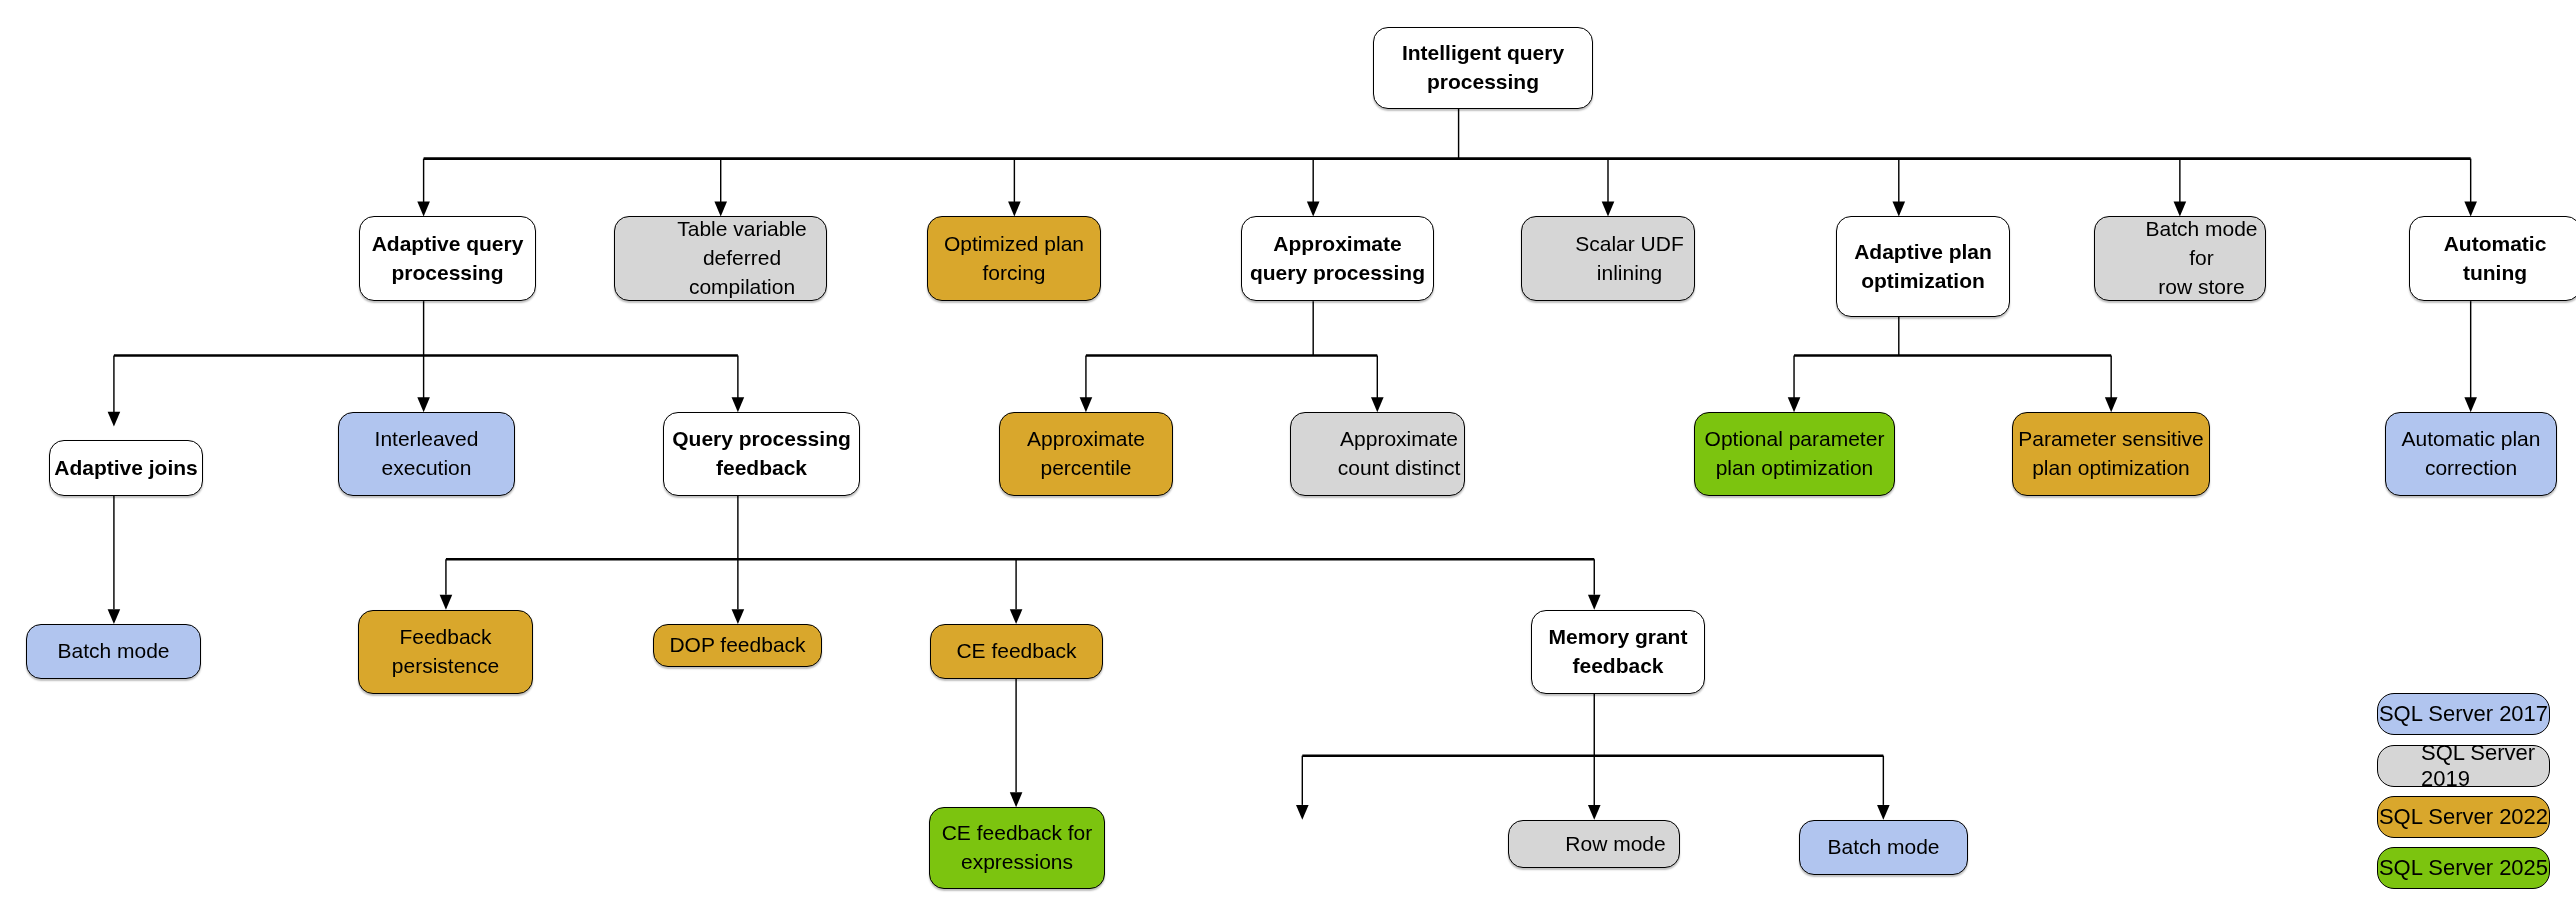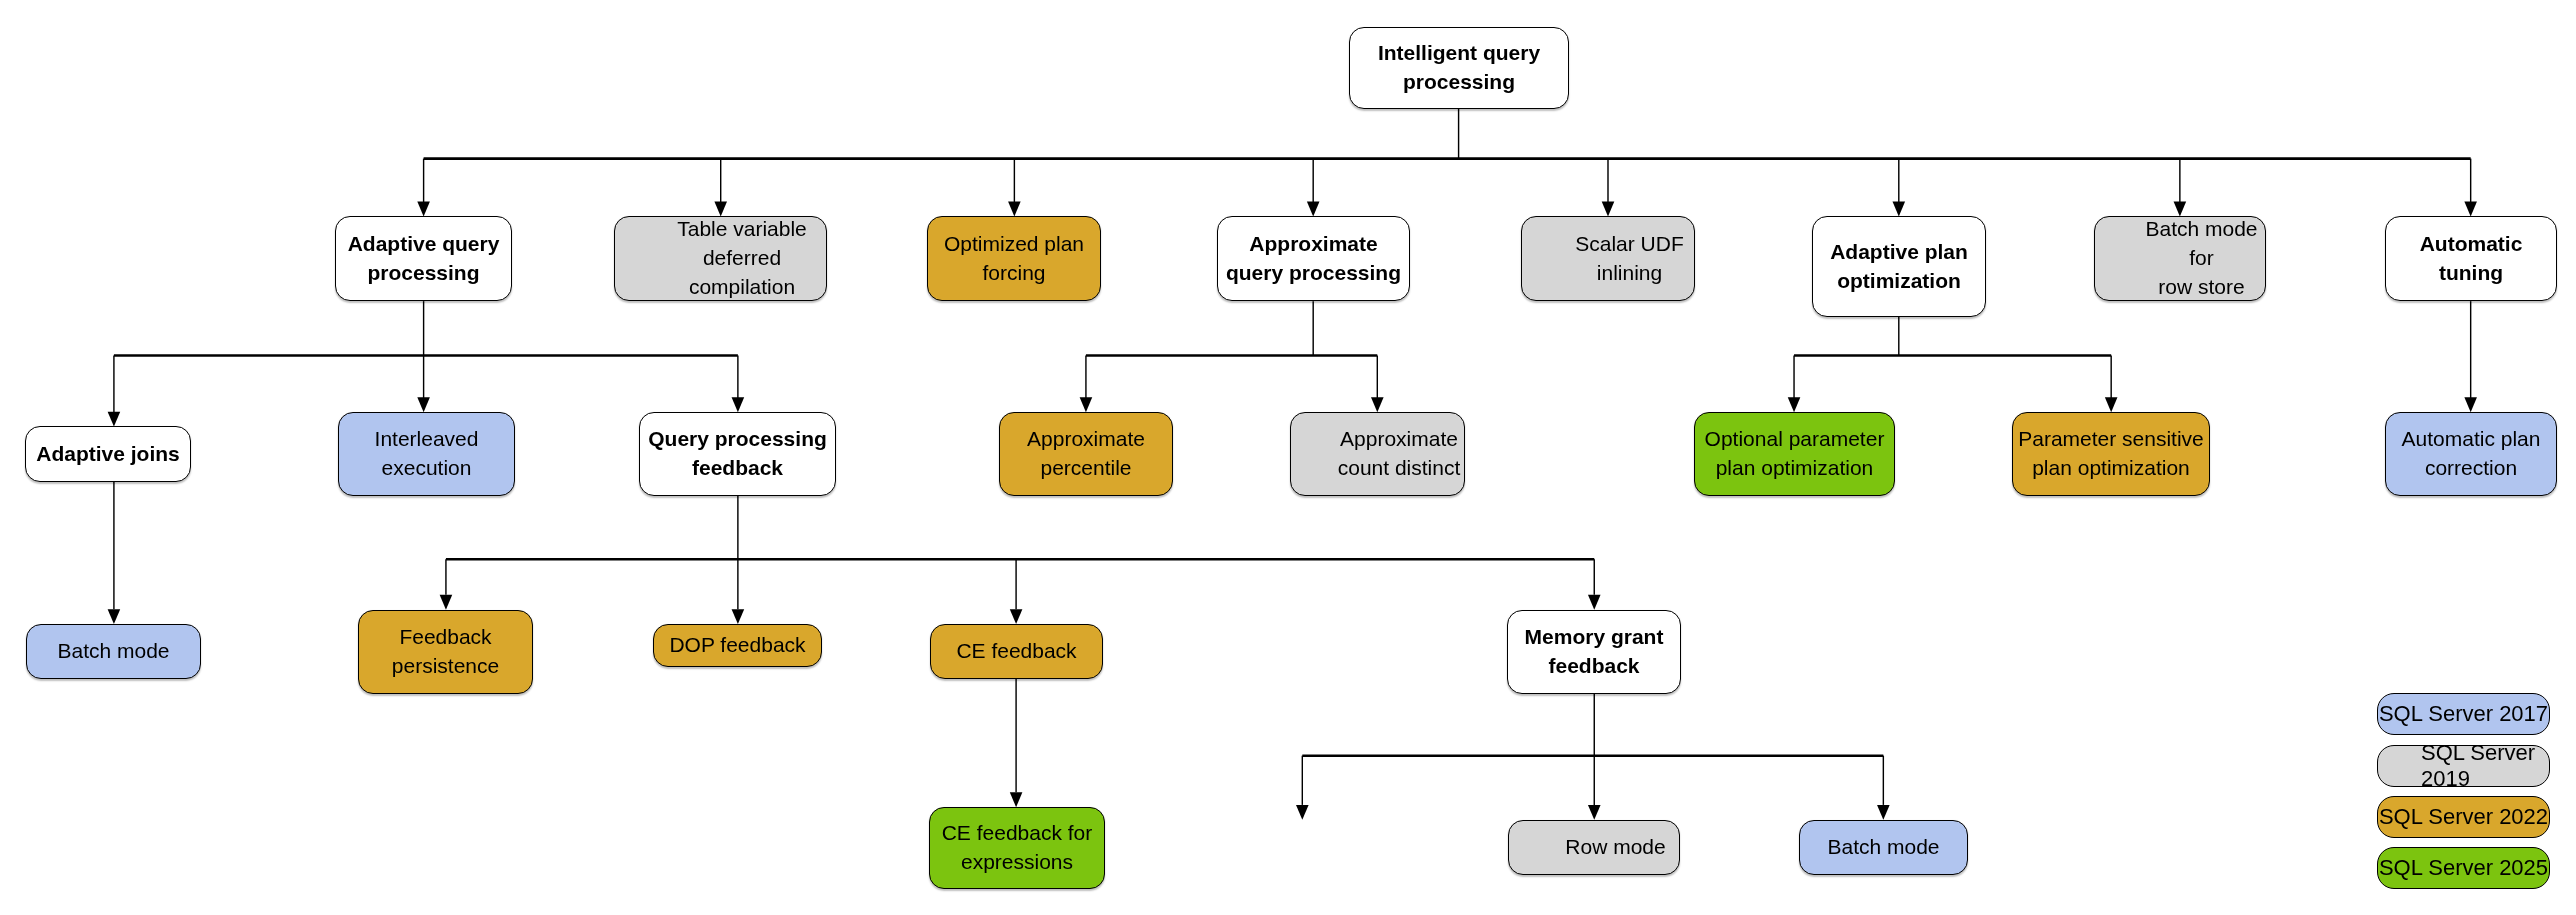--- a/index.html
+++ b/index.html
@@ -17,21 +17,21 @@
     display:flex;align-items:center;justify-content:center;
     text-align:center;
     white-space:pre-line;
     border:1.7px solid #000000;
     border-radius:15px;
     font-size:21px;line-height:1.38;color:#000000;
     box-shadow:0 1.1px 1.7px rgba(0,0,0,0.25);
     box-sizing:border-box;
   }
   .bold{font-weight:bold;}
-  .white{background:#ffffff;}
+  .white{background:#ffffff;margin-left:24px;}
   .gray{background:#d6d6d6;padding-left:43px;}
   .gold{background:#d9a72c;}
   .blue{background:#b1c5ef;}
   .green{background:#7cc40f;}
   .legend-item{
     position:absolute;z-index:1;
     display:flex;align-items:center;justify-content:center;
     border:1.7px solid #000000;border-radius:17px;
     font-size:22px;color:#000000;
     box-sizing:border-box;
@@ -139,21 +139,21 @@
 query processing</div>
   <div class="node gray" style="left:1521px;top:216px;width:174px;height:85px">Scalar UDF
 inlining</div>
   <div class="node white bold" style="left:1812px;top:216px;width:174px;height:101px">Adaptive plan
 optimization</div>
   <div class="node gray" style="left:2094px;top:216px;width:172px;height:85px">Batch mode for
 row store</div>
   <div class="node white bold" style="left:2385px;top:216px;width:172px;height:85px">Automatic
 tuning</div>
 
-  <div class="node white bold" style="left:25px;top:426px;width:166px;height:56px">Adaptive joins</div>
+  <div class="node white bold" style="left:25px;top:440px;width:154px;height:56px">Adaptive joins</div>
   <div class="node blue" style="left:338px;top:412px;width:177px;height:84px">Interleaved
 execution</div>
   <div class="node white bold" style="left:639px;top:412px;width:197px;height:84px">Query processing
 feedback</div>
   <div class="node gold" style="left:999px;top:412px;width:174px;height:84px">Approximate
 percentile</div>
   <div class="node gray" style="left:1290px;top:412px;width:175px;height:84px">Approximate
 count distinct</div>
   <div class="node green" style="left:1694px;top:412px;width:201px;height:84px">Optional parameter
 plan optimization</div>
@@ -165,21 +165,21 @@
   <div class="node blue" style="left:26px;top:624px;width:175px;height:55px">Batch mode</div>
   <div class="node gold" style="left:358px;top:610px;width:175px;height:84px">Feedback
 persistence</div>
   <div class="node gold" style="left:653px;top:624px;width:169px;height:43px">DOP feedback</div>
   <div class="node gold" style="left:930px;top:624px;width:173px;height:55px">CE feedback</div>
   <div class="node white bold" style="left:1507px;top:610px;width:174px;height:84px">Memory grant
 feedback</div>
 
   <div class="node green" style="left:929px;top:807px;width:176px;height:82px">CE feedback for
 expressions</div>
-  <div class="node gray" style="left:1508px;top:820px;width:172px;height:55px">Row mode</div>
+  <div class="node gray" style="left:1508px;top:820px;width:172px;height:48px">Row mode</div>
   <div class="node blue" style="left:1799px;top:820px;width:169px;height:55px">Batch mode</div>
 
   <div>
     <div class="legend-item blue" style="top:693px">SQL Server 2017</div>
     <div class="legend-item gray" style="top:745px">SQL Server 2019</div>
     <div class="legend-item gold" style="top:796px">SQL Server 2022</div>
     <div class="legend-item green" style="top:847px">SQL Server 2025</div>
   </div>
 
 </div>

